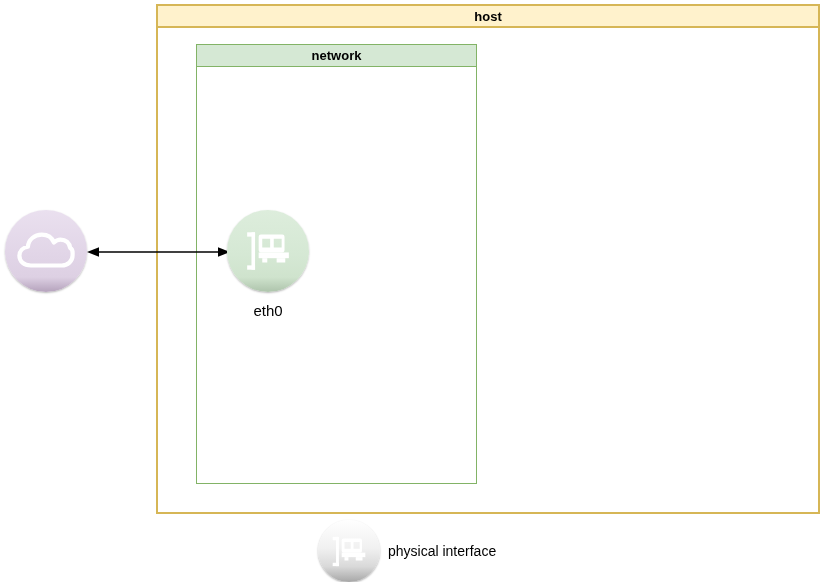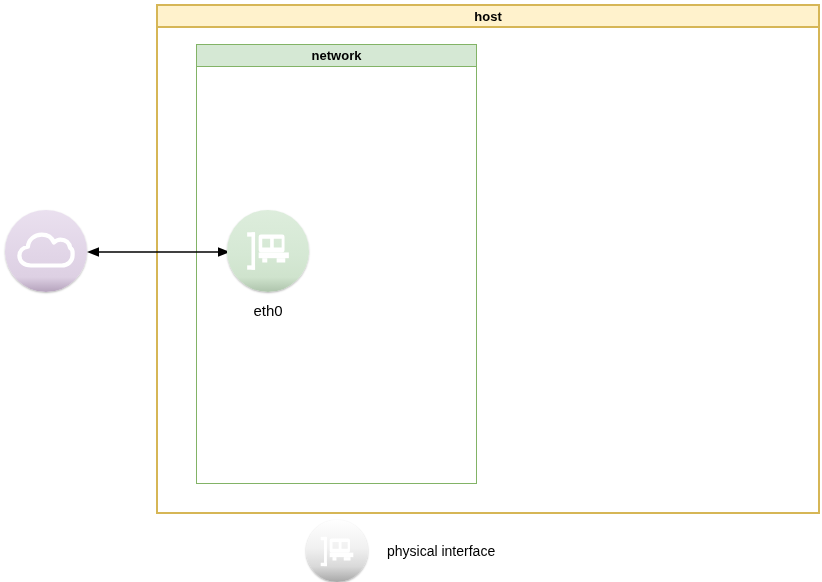--- a/index.html
+++ b/index.html
@@ -77,23 +77,23 @@
   
   .arrow-svg {
     position: absolute;
     left: 86px; top: 244px;
     width: 145px; height: 16px;
   }
 
   
   .legend {
     position: absolute;
-    left: 306px; top: 520px;
+    left: 318px; top: 520px;
     display: flex; align-items: center;
-    gap: 19px;
+    gap: 8px;
     justify-content: center;
   }
   .legend-circle {
     width: 62px; height: 62px;
     border-radius: 50%;
     display: flex; align-items: center; justify-content: center;
     background: linear-gradient(180deg, #ffffff 0%, #f1f1f1 45%, #d9d9d9 75%, #a7a7a7 100%);
     box-shadow: 0 1px 2px rgba(0,0,0,0.3);
     flex: 0 0 auto;
   }

